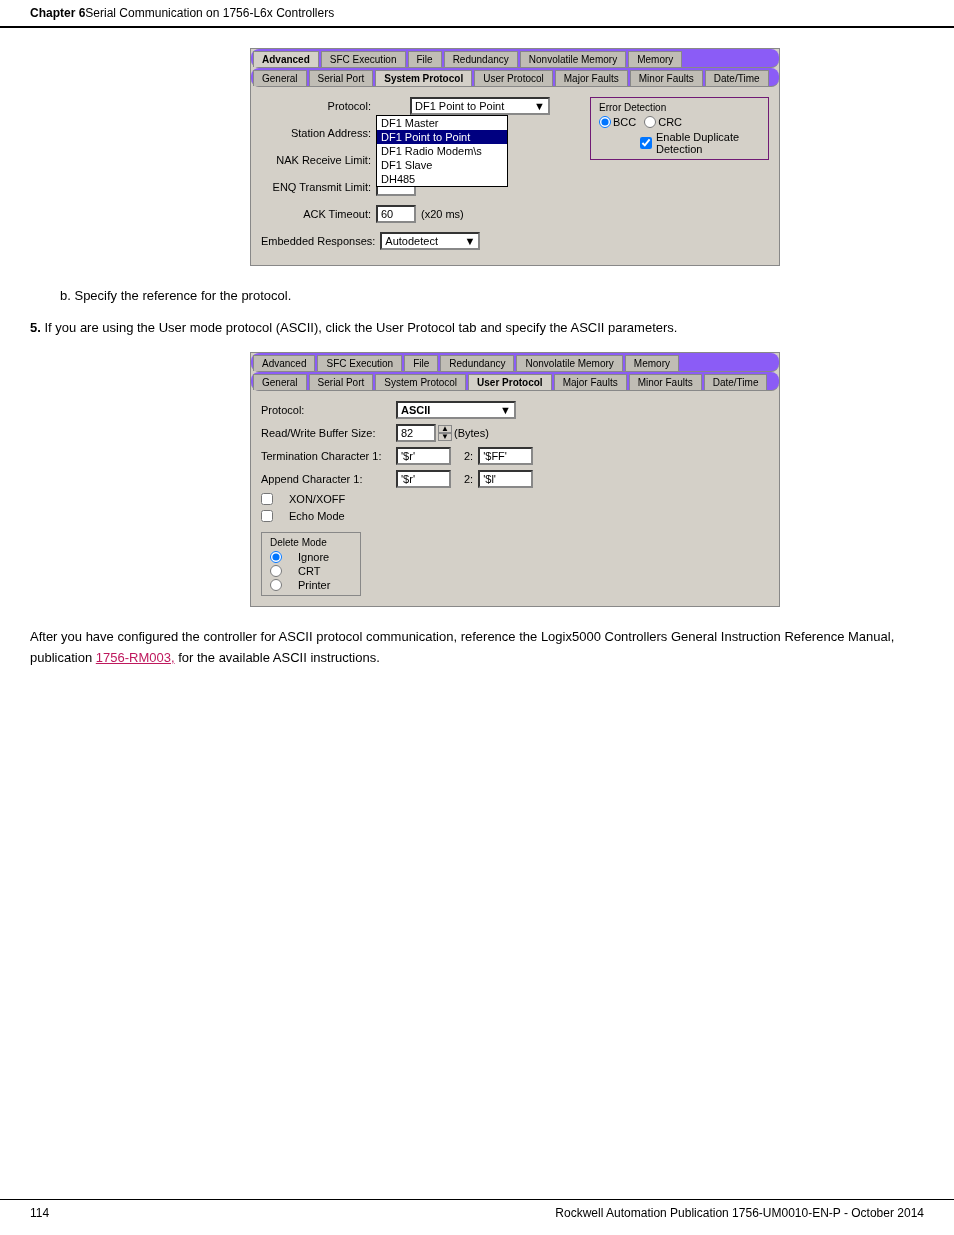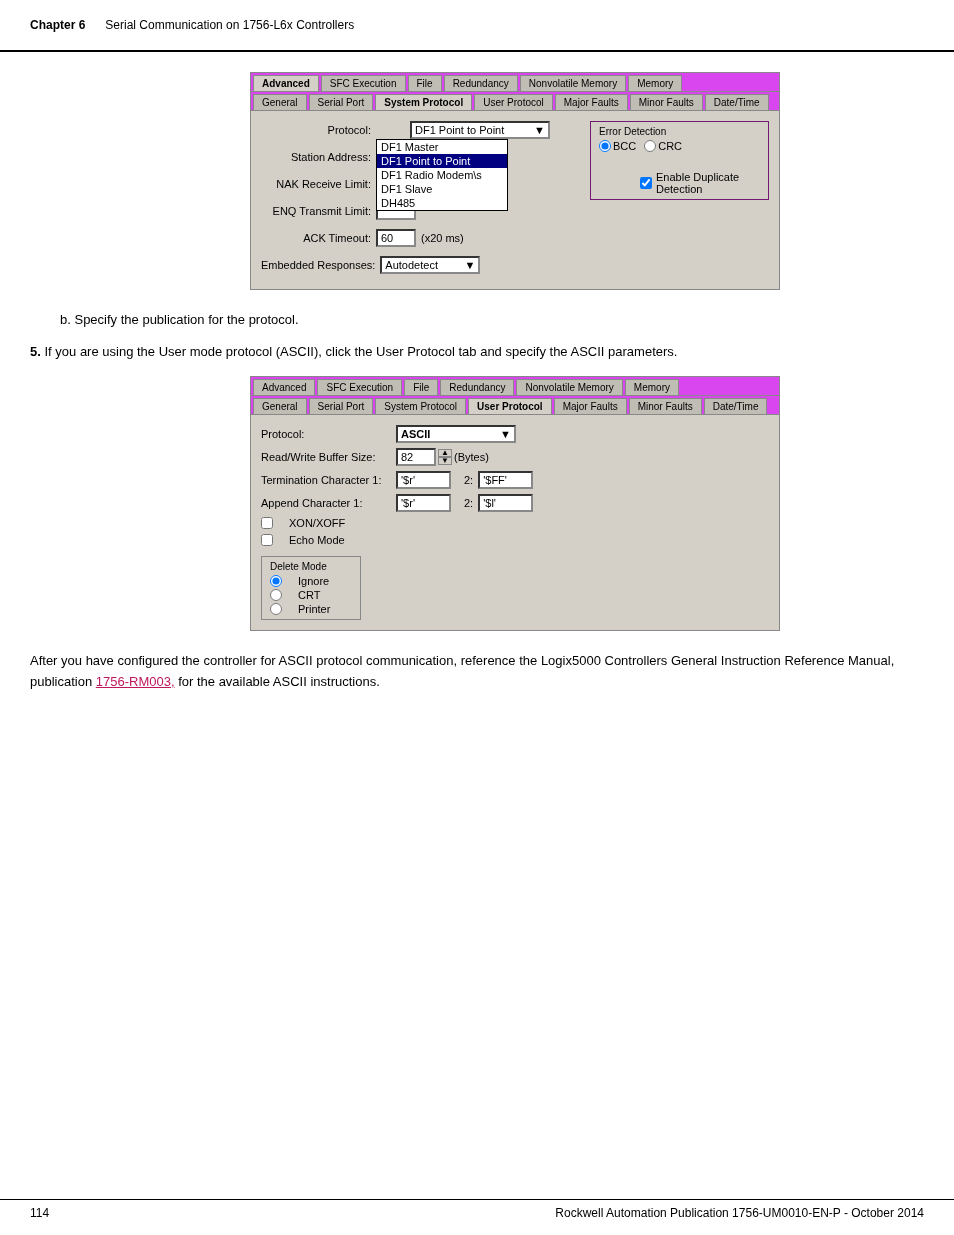--- a/index.html
+++ b/index.html
@@ -9,24 +9,23 @@
       background: #fff;
       color: #000;
       width: 954px;
       min-height: 1235px;
       position: relative;
     }
 
     
     .header-bar {
       border-bottom: 2px solid #000;
-      padding: 18px 30px;
+      padding: 6px 30px;
       display: flex;
       align-items: flex-end;
-      gap: 20px;
     }
     .header-chapter {
       font-weight: bold;
       font-size: 12px;
     }
     .header-title {
       font-size: 12px;
     }
 
     
@@ -39,25 +38,26 @@
       border: 1px solid #888;
       background: #d4d0c8;
       margin-bottom: 20px;
       font-size: 11px;
       width: 530px;
       margin-left: 220px;
     }
 
     .dialog-tabs {
       display: flex;
-      background: #d946ef;
+      background: #8b5cf6;
       border-bottom: 1px solid #888;
       padding: 2px 2px 0 2px;
       gap: 2px;
       flex-wrap: wrap;
+      border-radius: 8px;
     }
     .dialog-tab {
       padding: 2px 8px;
       background: #c0bdb5;
       border: 1px solid #888;
       border-bottom: none;
       font-size: 10px;
       cursor: pointer;
     }
     .dialog-tab.active {
@@ -136,21 +136,21 @@
       align-items: center;
       gap: 2px;
     }
 
     
     .checkbox-row {
       display: flex;
       align-items: center;
       gap: 4px;
       font-size: 11px;
-      margin-top: 19px;
+      margin-top: 3px;
       padding-left: 41px;
     }
 
     
     .step-text {
       font-size: 13px;
       margin: 12px 0;
       line-height: 1.5;
     }
     .step-label {
@@ -374,21 +374,21 @@
             </div>
           </div>
         </div>
       </div>
     </div>
   </div>
 
   <div class="indent-b">
     <span class="step-text">
       <span>b.</span>
-      <span>Specify the publication for the protocol.</span>
+      <span>Specify the reference for the protocol.</span>
     </span>
   </div>
 
   <div style="margin-bottom:15px;">
     <p class="step-text">
       <span class="step-label">5.</span>
       <span>If you are using the User mode protocol (ASCII), click the User Protocol tab and specify the ASCII parameters.</span>
     </p>
   </div>
 

